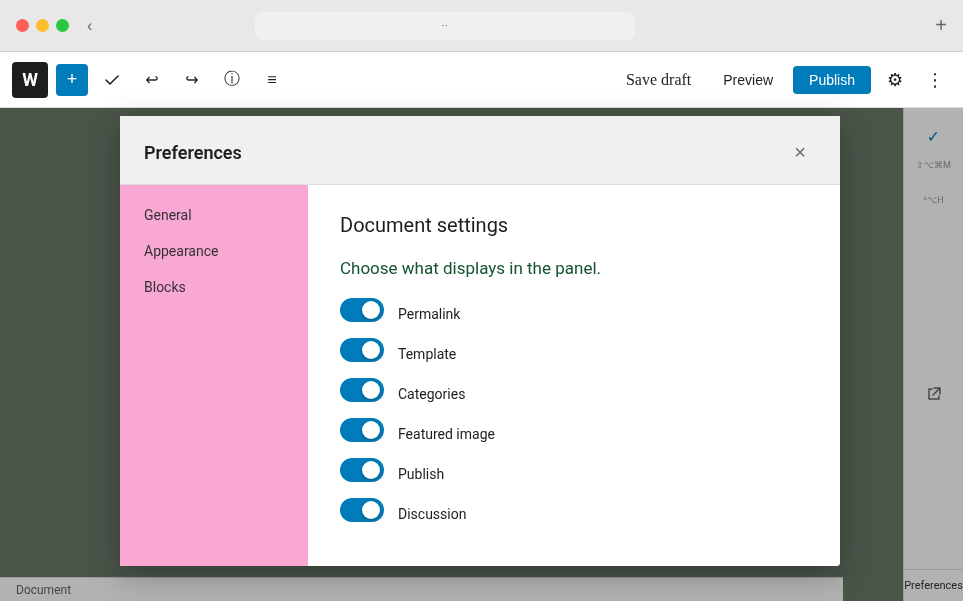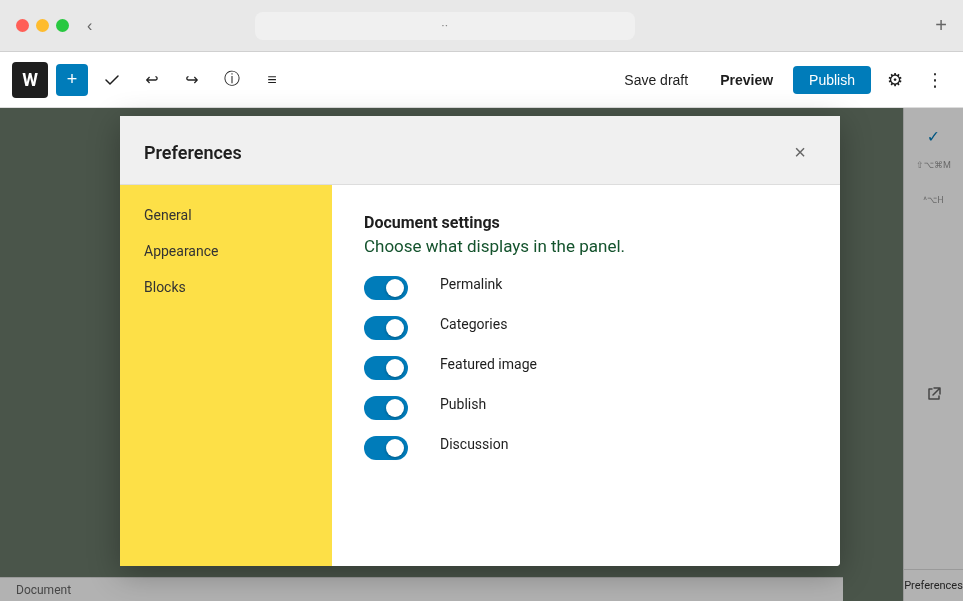--- a/index.html
+++ b/index.html
@@ -120,32 +120,32 @@
     .toolbar-spacer { flex: 1; }
     .toolbar-right {
       display: flex;
       align-items: center;
       gap: 8px;
     }
     .btn-save-draft {
       background: none;
       border: none;
       cursor: pointer;
+      font-size: 16px;
+      color: #1e1e1e;
+      padding: 6px 12px;
+      font-family: Liberation Serif, serif;
+    }
+    .btn-preview {
+      background: none;
+      border: none;
+      cursor: pointer;
       font-size: 14px;
       color: #1e1e1e;
       padding: 6px 12px;
-    }
-    .btn-preview {
-      background: none;
-      border: none;
-      cursor: pointer;
-      font-size: 14px;
-      color: #1e1e1e;
-      padding: 6px 12px;
-      font-weight: bold;
     }
     .btn-publish {
       background: #007cba;
       border: none;
       cursor: pointer;
       font-size: 14px;
       color: white;
       padding: 6px 16px;
       border-radius: 4px;
       font-weight: 500;
@@ -328,23 +328,23 @@
       justify-content: center;
       border-radius: 4px;
     }
     .dialog-body {
       display: flex;
       flex: 1;
       overflow: hidden;
     }
     
     .dialog-nav {
-      width: 212px;
+      width: 188px;
       padding: 12px 0;
-      background: #fde047;
+      background: #f9a8d4;
     }
     .dialog-nav-item {
       padding: 10px 24px;
       font-size: 14px;
       color: #333;
       cursor: pointer;
       border-radius: 0;
     }
     .dialog-nav-item.active {
       background: #e0e0e0;
@@ -352,34 +352,34 @@
     }
     
     .dialog-panel {
       flex: 1;
       background: #fff;
       padding: 28px 32px;
       overflow-y: auto;
       border-radius: 0 0 4px 0;
     }
     .panel-section-title {
-      font-size: 16px;
-      font-weight: 700;
-      color: #1e1e1e;
-      margin-bottom: 4px;
+      font-size: 20px;
+      font-weight: 400;
+      color: #1e1e1e;
+      margin-bottom: 21px;
     }
     .panel-section-desc {
       font-size: 17px;
       color: #14532d;
       margin-bottom: 20px;
     }
     .toggle-row {
       display: flex;
-      align-items: flex-start;
-      gap: 32px;
+      align-items: flex-end;
+      gap: 14px;
       margin-bottom: 16px;
     }
     .toggle-label {
       font-size: 14px;
       color: #1e1e1e;
     }
     
     .toggle-switch {
       position: relative;
       width: 44px;
@@ -515,20 +515,28 @@
 
           <div class="toggle-row">
             <label class="toggle-switch">
               <input type="checkbox" checked="" style="">
               <div class="toggle-track"></div>
               <div class="toggle-thumb"></div>
             </label>
             <span class="toggle-label">Permalink</span>
           </div>
 
+          <div class="toggle-row">
+            <label class="toggle-switch">
+              <input type="checkbox" checked="" style="">
+              <div class="toggle-track"></div>
+              <div class="toggle-thumb"></div>
+            </label>
+            <span class="toggle-label">Template</span>
+          </div>
 
           <div class="toggle-row">
             <label class="toggle-switch">
               <input type="checkbox" checked="" style="">
               <div class="toggle-track"></div>
               <div class="toggle-thumb"></div>
             </label>
             <span class="toggle-label">Categories</span>
           </div>
 

